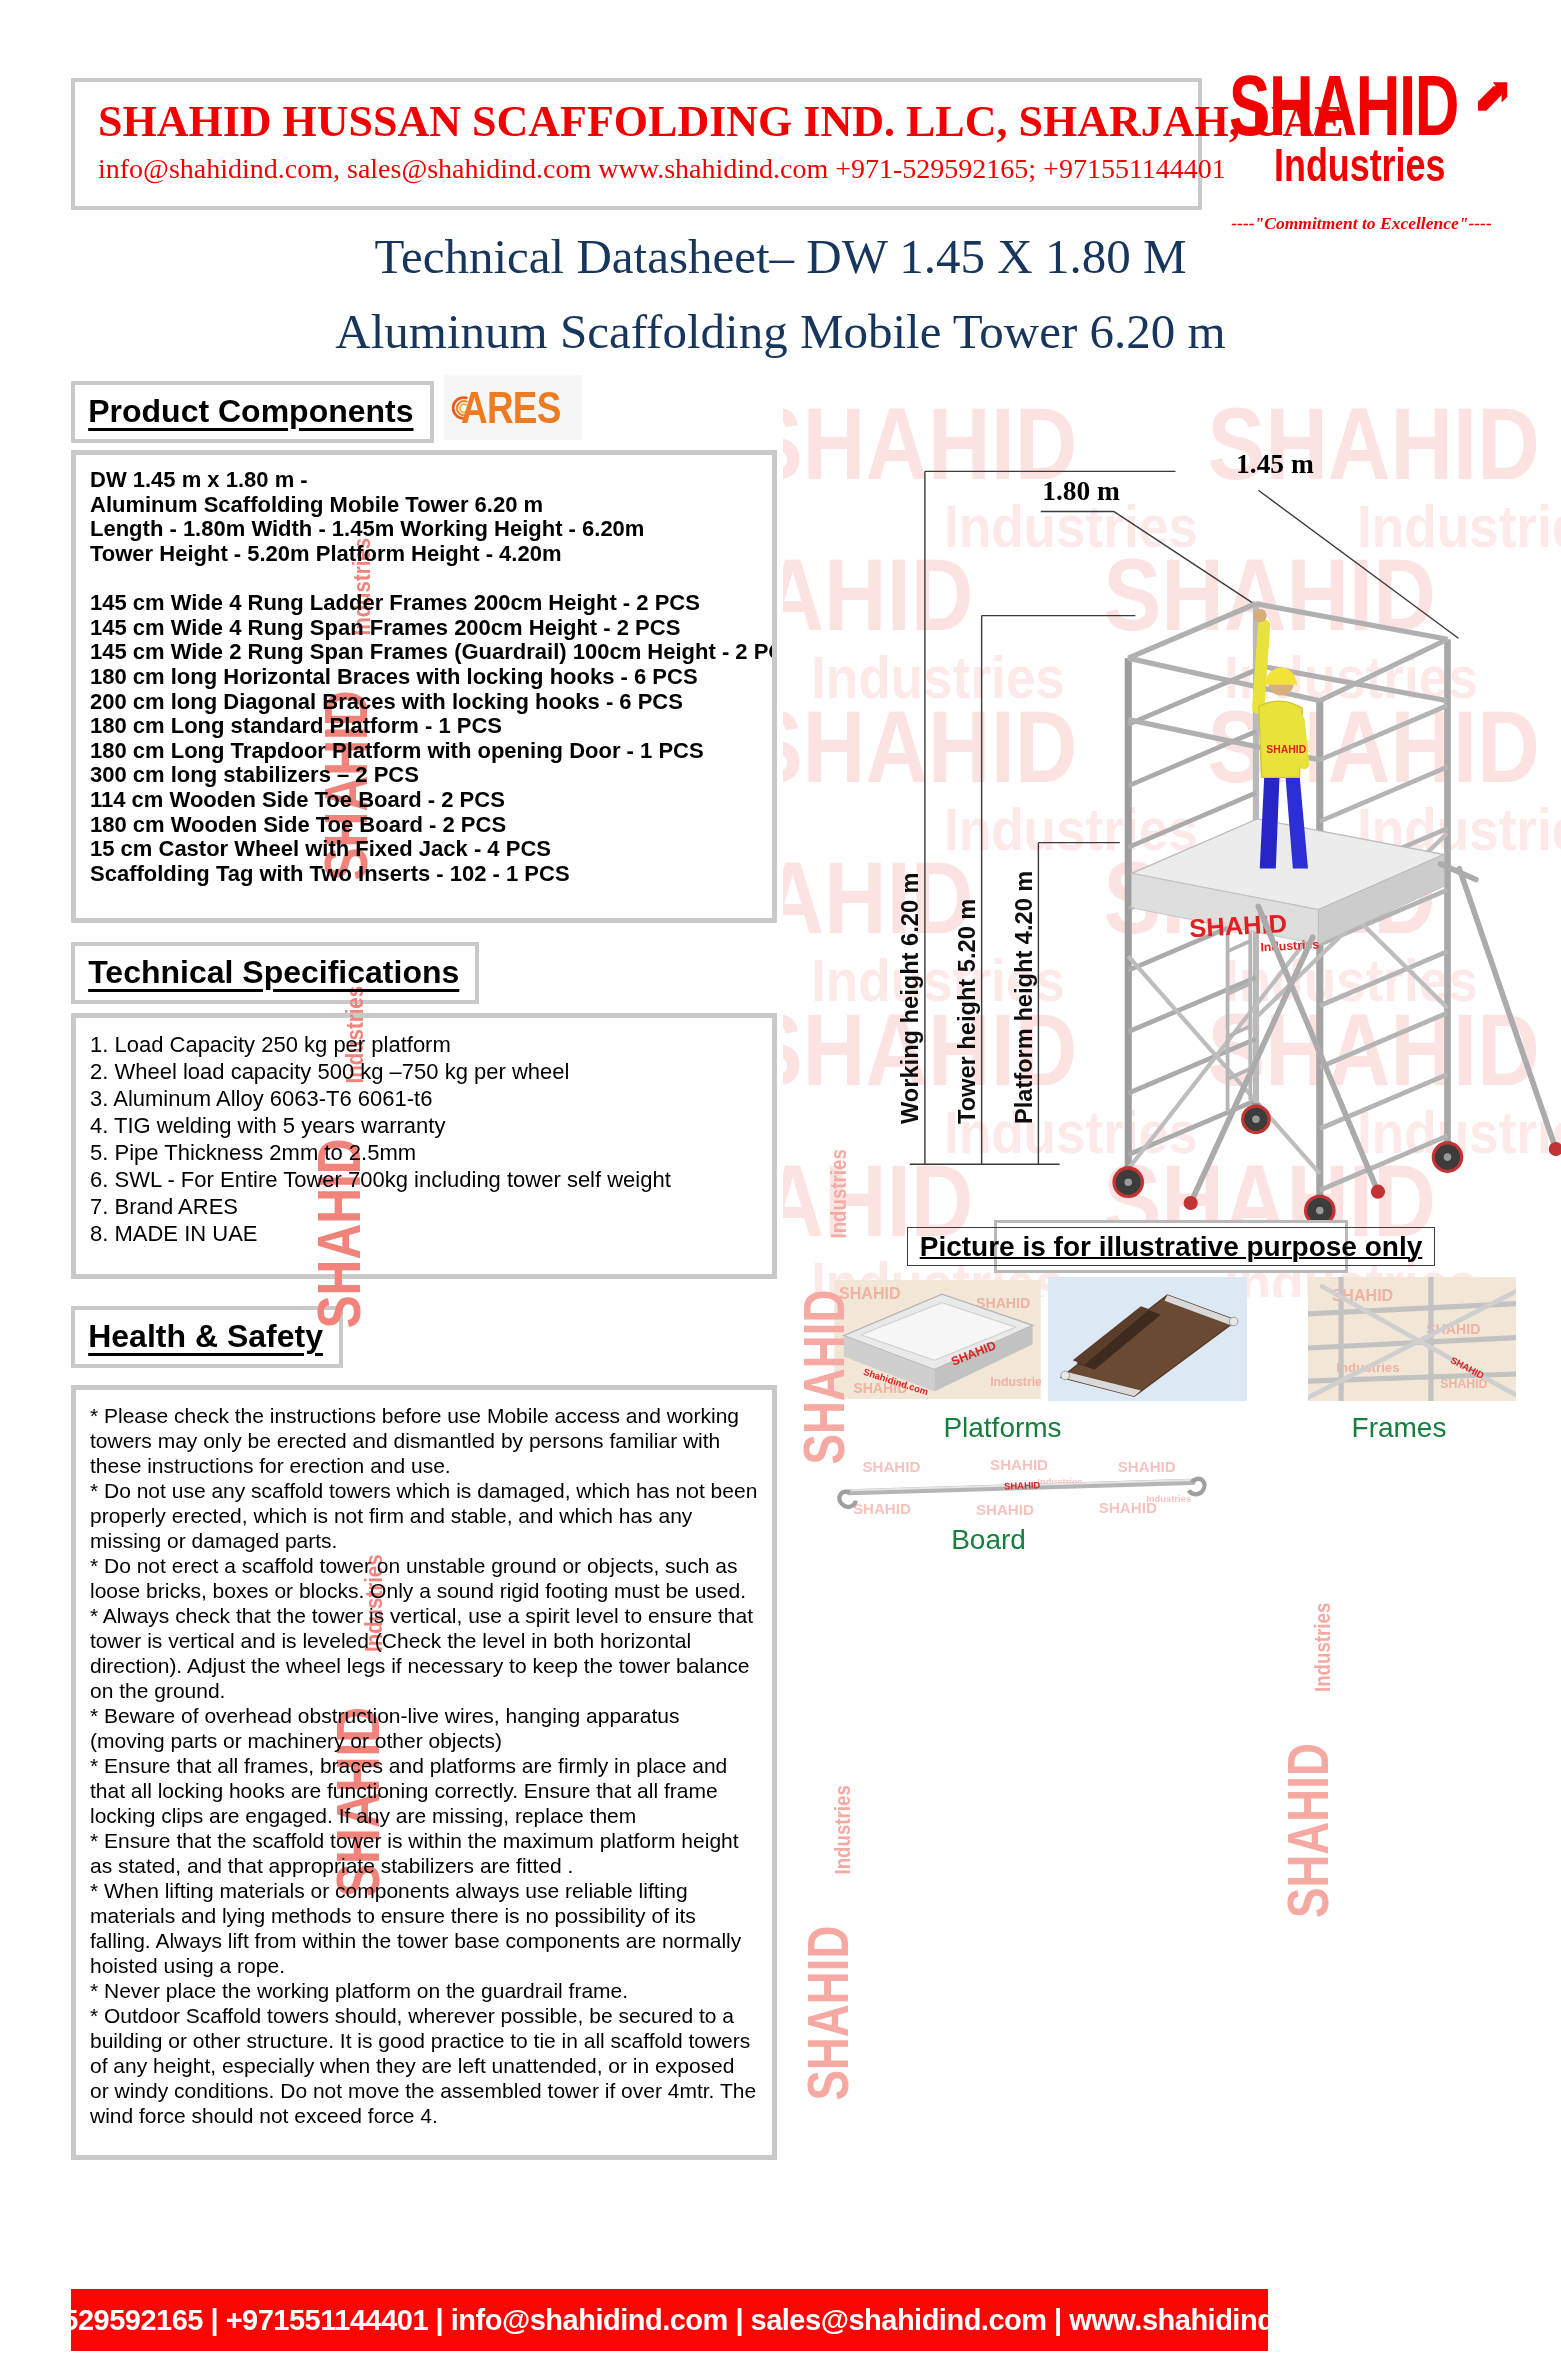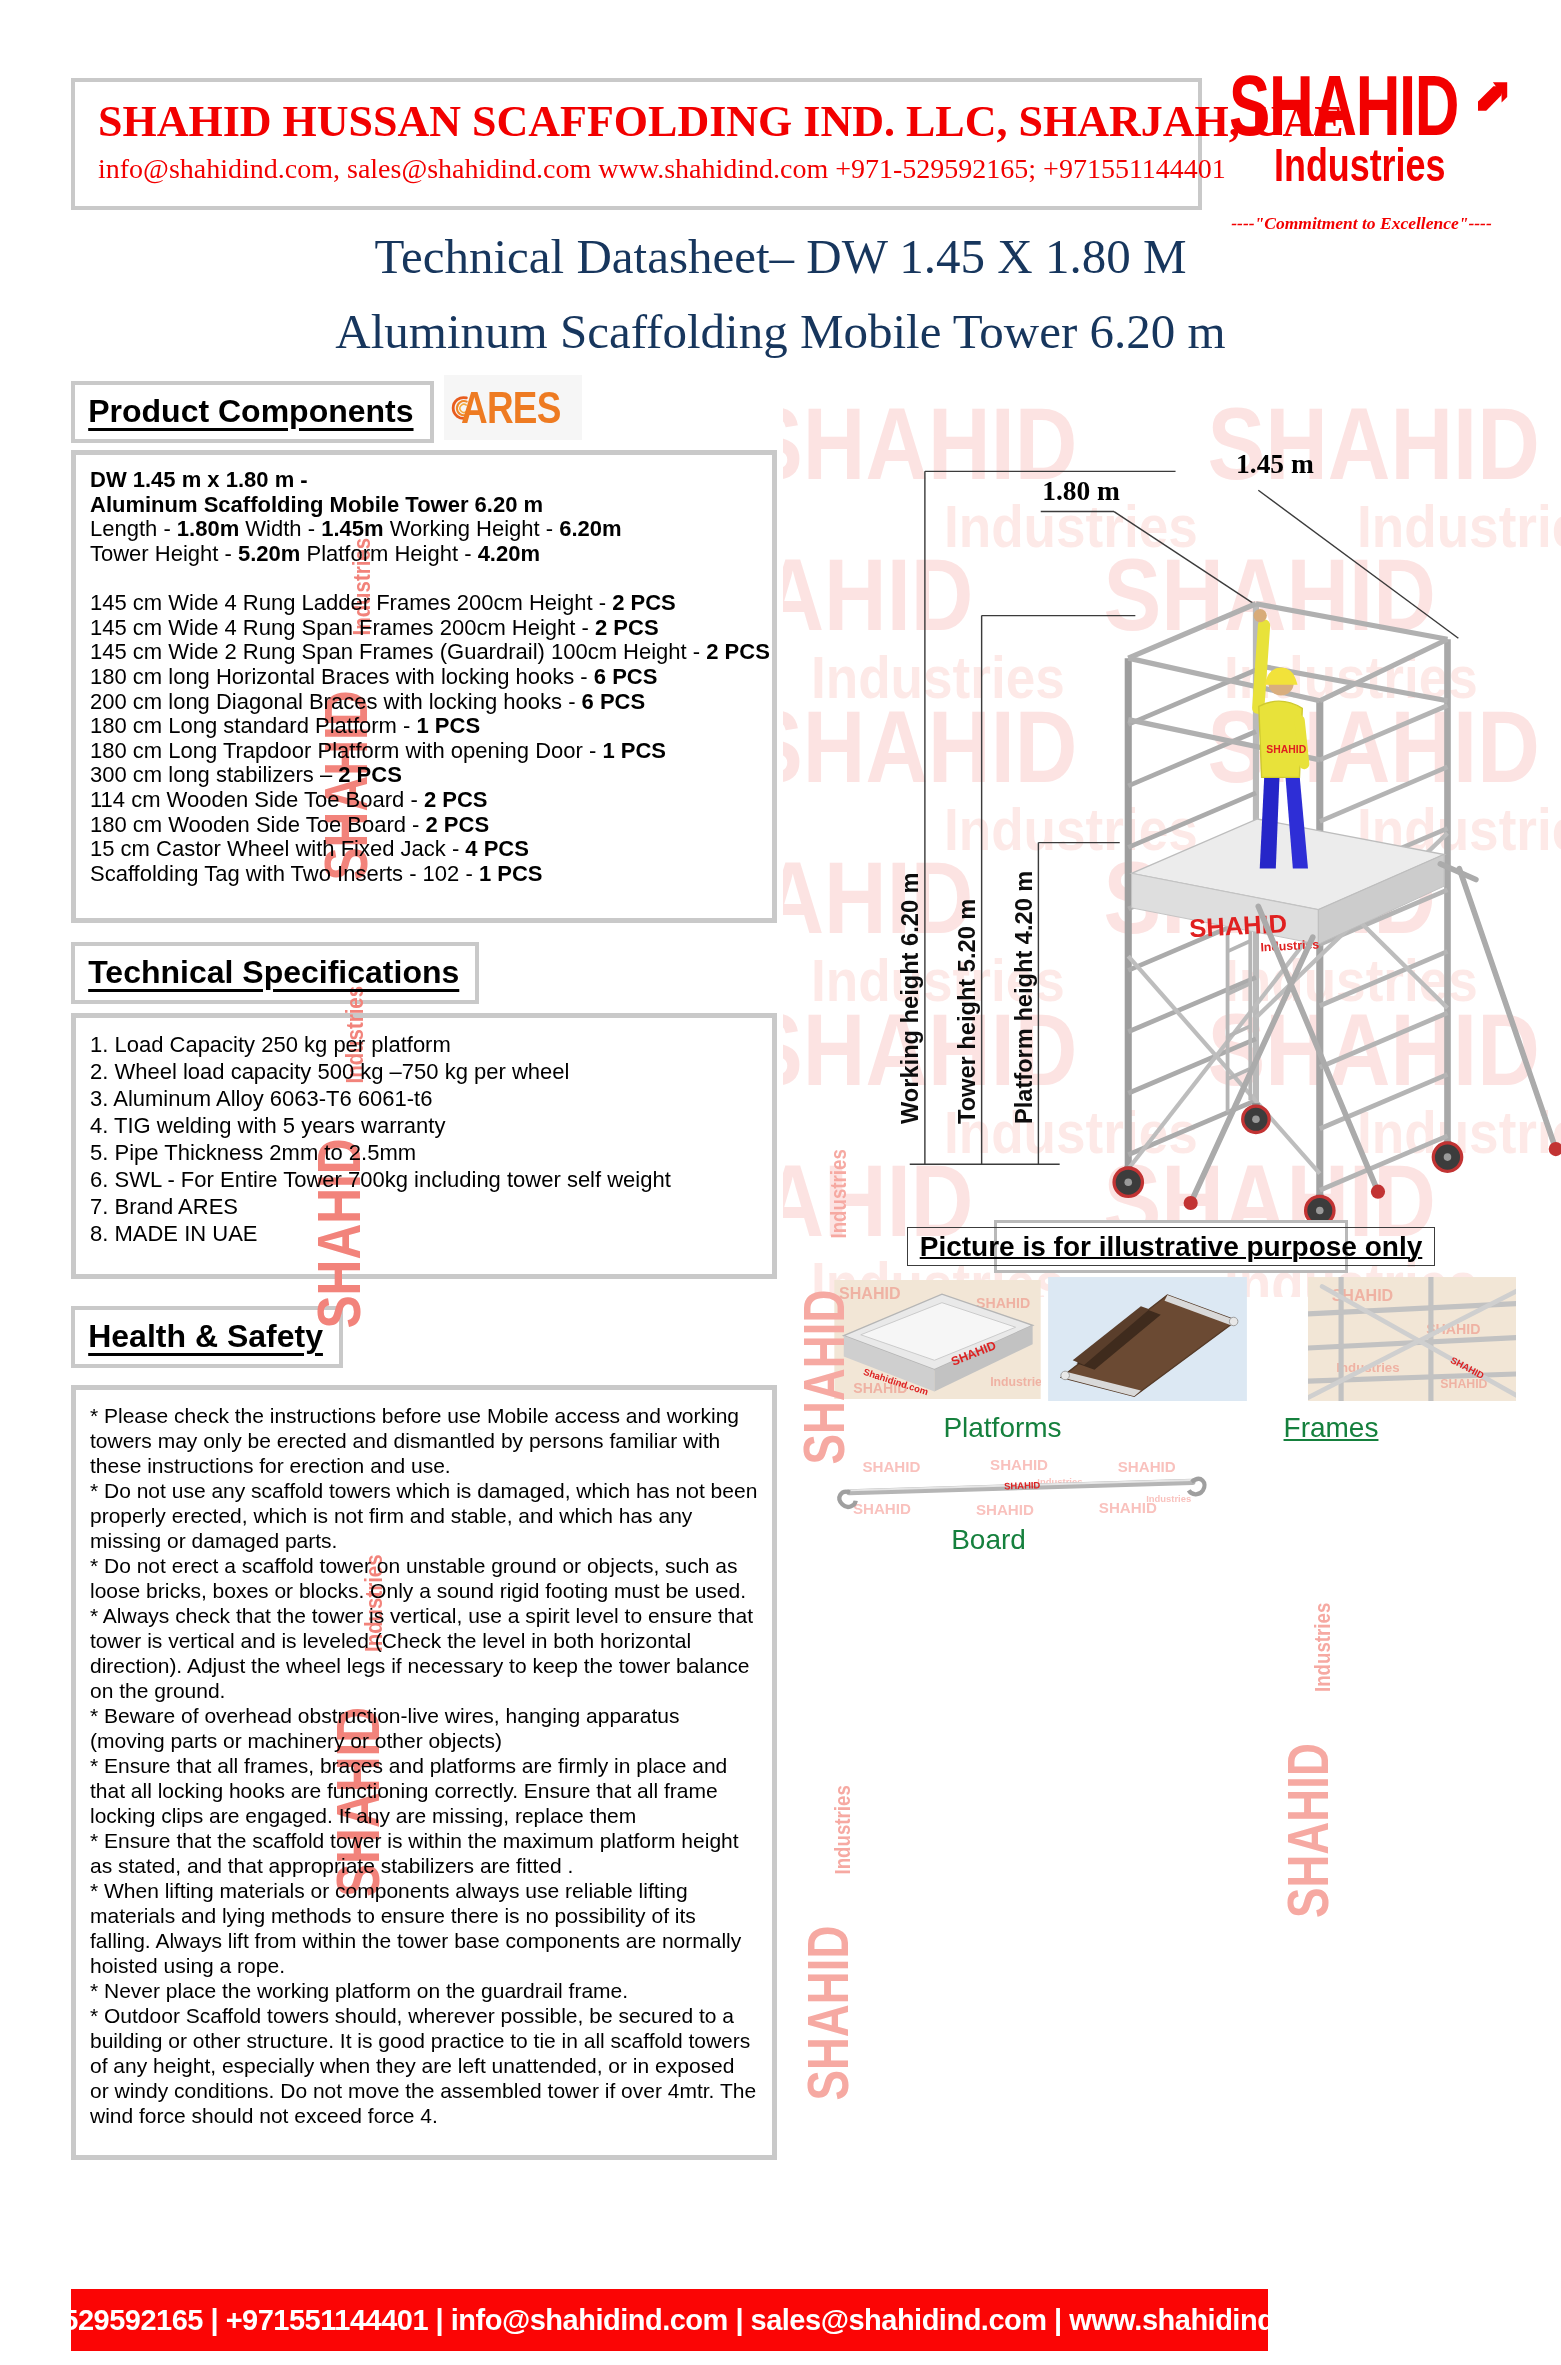--- a/index.html
+++ b/index.html
@@ -156,21 +156,21 @@
 
 <div class="abs ares">
   <svg width="66" height="64" viewBox="0 0 140 136">
     <path d="M 104 14 A 56 56 0 1 0 104 122" fill="none" stroke="#e85c1e" stroke-width="15" stroke-linecap="round"></path>
     <path d="M 106 34 A 38 38 0 1 0 106 104" fill="none" stroke="#f0882a" stroke-width="11" stroke-linecap="round"></path>
     <path d="M 104 52 A 22 22 0 1 0 104 88" fill="none" stroke="#f4a93c" stroke-width="8" stroke-linecap="round"></path>
   </svg>
   <span class="ares-text">ARES</span>
 </div>
 
-<div class="abs cbox" id="pc-list" style="left:71px;top:450px;width:706px;height:473px;">
+<div class="abs cbox" id="pc-list" style="left:71px;top:450px;width:706px;height:473px;font-weight:bold;">
     <div class="line"><b>DW 1.45 m x 1.80 m -</b></div>
     <div class="line"><b>Aluminum Scaffolding Mobile Tower 6.20 m</b></div>
     <div class="line">Length - <b>1.80m</b> Width - <b>1.45m</b> Working Height - <b>6.20m</b></div>
     <div class="line">Tower Height - <b>5.20m</b> Platform Height - <b>4.20m</b></div>
     <div class="line">&nbsp;</div>
     <div class="line">145 cm Wide 4 Rung Ladder Frames 200cm Height - <b>2 PCS</b></div>
     <div class="line">145 cm Wide 4 Rung Span Frames 200cm Height - <b>2 PCS</b></div>
     <div class="line">145 cm Wide 2 Rung Span Frames (Guardrail) 100cm Height - <b>2 PCS</b></div>
     <div class="line">180 cm long Horizontal Braces with locking hooks - <b>6 PCS</b></div>
     <div class="line">200 cm long Diagonal Braces with locking hooks - <b>6 PCS</b></div>
@@ -418,21 +418,21 @@
     <line x1="0" y1="220" x2="440" y2="205"></line>
   </g>
   <g stroke="#cfcfcf" stroke-width="10" stroke-linecap="round">
     <line x1="0" y1="255" x2="440" y2="30"></line>
     <line x1="30" y1="20" x2="440" y2="250"></line>
   </g>
   <text x="300" y="180" font-size="20" font-weight="bold" fill="#d22" transform="rotate(28 300 180)">SHAHID</text>
 </svg>
 
 <div class="abs caption" style="left:804px;top:1412px;width:397px;">Platforms</div>
-<div class="abs caption" style="left:1196px;top:1412px;width:270px;text-decoration:underline;">Frames</div>
+<div class="abs caption" style="left:1264px;top:1412px;width:270px;">Frames</div>
 
 <svg class="abs photo" style="left:834px;top:1458px;" width="376" height="60" viewBox="0 0 795 126">
   <rect width="795" height="126" fill="#ffffff"></rect>
   <g font-family="Liberation Sans, sans-serif" font-weight="bold" fill="rgba(240,100,90,.4)">
     <text x="60" y="30" font-size="32">SHAHID</text>
       <text x="330" y="24" font-size="32">SHAHID</text>
       <text x="600" y="30" font-size="32">SHAHID</text>
     <text x="40" y="118" font-size="32">SHAHID</text>
       <text x="300" y="120" font-size="32">SHAHID</text>
       <text x="560" y="115" font-size="32">SHAHID</text>

